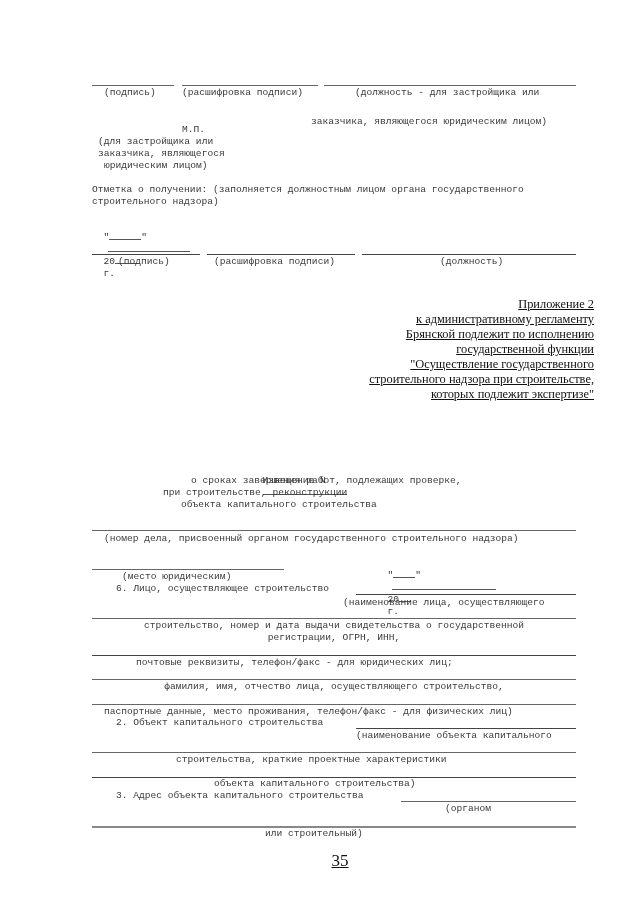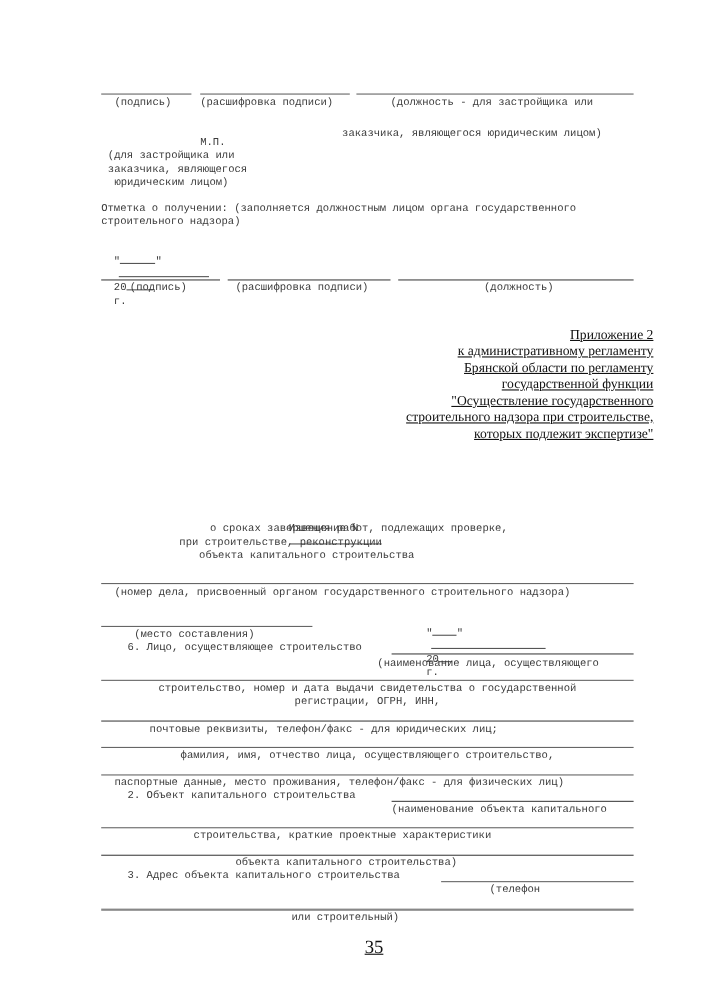--- a/index.html
+++ b/index.html
@@ -41,21 +41,21 @@
 <div class="line dark" style="left:92px; top:254px; width:108px;"></div>
 <div class="line dark" style="left:207px; top:254px; width:148px;"></div>
 <div class="line dark" style="left:362px; top:254px; width:214px;"></div>
 <div class="abs mono" style="left:118px; top:256px;">(подпись)</div>
 <div class="abs mono" style="left:214px; top:256px;">(расшифровка подписи)</div>
 <div class="abs mono" style="left:440px; top:256px;">(должность)</div>
 
 <div class="abs serif rt" style="right:46px; top:297px; width:300px;">
   <div>Приложение 2</div>
   <div>к административному регламенту</div>
-  <div>Брянской области по регламенту</div>
+  <div>Брянской подлежит по исполнению</div>
   <div>государственной функции</div>
   <div>"Осуществление государственного</div>
   <div>строительного надзора при строительстве,</div>
   <div>которых подлежит экспертизе"</div>
 </div>
 
 <div class="abs mono" style="left:251px; top:463px;">
   <span>Извещение N</span>
   <span style="display:inline-block; width:84px; border-bottom:1px solid #555;"></span>
 </div>
@@ -66,21 +66,21 @@
 <div class="line" style="left:92px; top:530px; width:484px;"></div>
 <div class="abs mono" style="left:104px; top:533px;">(номер дела, присвоенный органом государственного строительного надзора)</div>
 
 <div class="line" style="left:92px; top:569px; width:192px;"></div>
 <div class="abs mono" style="left:376px; top:558px;">
   <span>"</span><span style="display:inline-block; width:22px; border-bottom:1px solid #555;"></span><span>"</span>
   <span style="display:inline-block; width:104px; border-bottom:1px solid #555; margin-left:4px;"></span>
   <span>20</span><span style="display:inline-block; width:12px; border-bottom:1px solid #555;"></span>
   <span>г.</span>
 </div>
-<div class="abs mono" style="left:122px; top:571px;">(место составления)</div>
+<div class="abs mono" style="left:122px; top:571px;">(место юридическим)</div>
 
 <div class="abs mono" style="left:116px; top:583px;">6. Лицо, осуществляющее строительство</div>
 <div class="line dark" style="left:356px; top:594px; width:220px;"></div>
 <div class="abs mono" style="left:343px; top:597px;">(наименование лица, осуществляющего</div>
 
 <div class="line" style="left:92px; top:618px; width:484px;"></div>
 <div class="abs mono ctr" style="left:92px; top:620px; width:484px;">строительство, номер и дата выдачи свидетельства о государственной</div>
 <div class="abs mono ctr" style="left:92px; top:632px; width:484px;">регистрации, ОГРН, ИНН,</div>
 
 <div class="line dark" style="left:92px; top:655px; width:484px;"></div>
@@ -97,18 +97,18 @@
 <div class="abs mono" style="left:356px; top:730px;">(наименование объекта капитального</div>
 
 <div class="line" style="left:92px; top:752px; width:484px;"></div>
 <div class="abs mono" style="left:176px; top:754px;">строительства, краткие проектные характеристики</div>
 
 <div class="line dark" style="left:92px; top:777px; width:484px;"></div>
 <div class="abs mono" style="left:214px; top:778px;">объекта капитального строительства)</div>
 
 <div class="abs mono" style="left:116px; top:790px;">3. Адрес объекта капитального строительства</div>
 <div class="line" style="left:401px; top:801px; width:175px;"></div>
-<div class="abs mono" style="left:445px; top:803px;">(телефон</div>
+<div class="abs mono" style="left:445px; top:803px;">(органом</div>
 
 <div class="line" style="left:92px; top:826px; width:484px; border-top-width:2px; border-top-color:#888;"></div>
 <div class="abs mono" style="left:265px; top:828px;">или строительный)</div>
 
 <div class="abs serif ctr" style="left:320px; top:853px; width:40px; font-size:17px;">35</div>
 
 </body></html>

